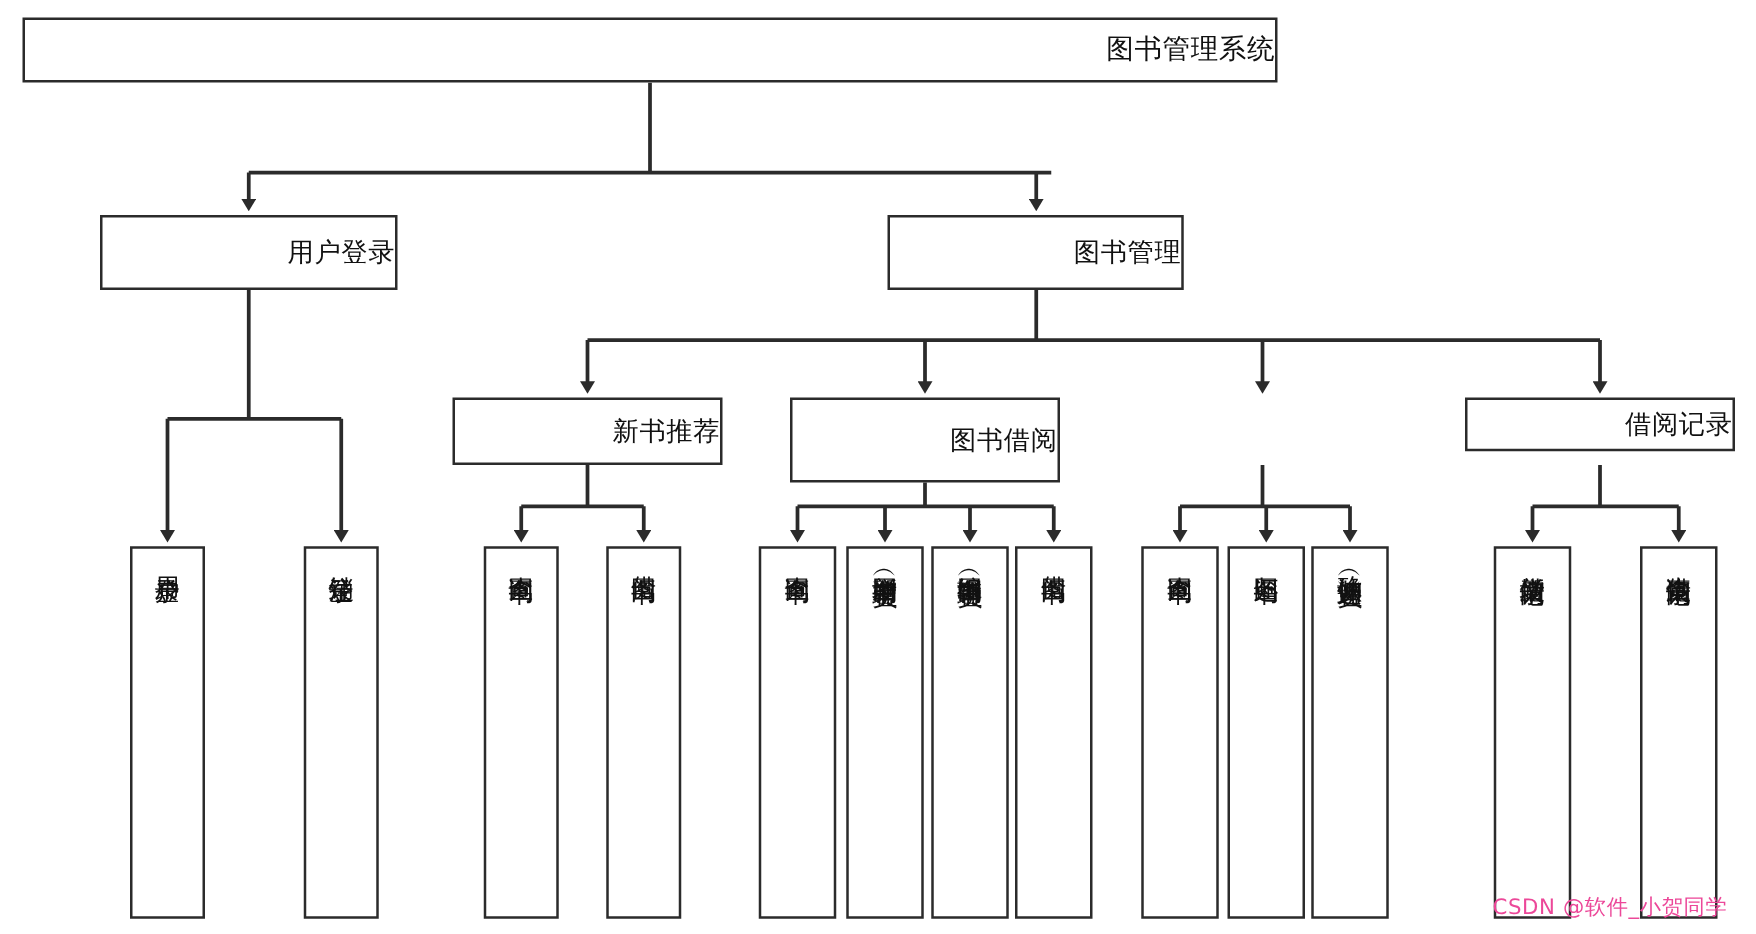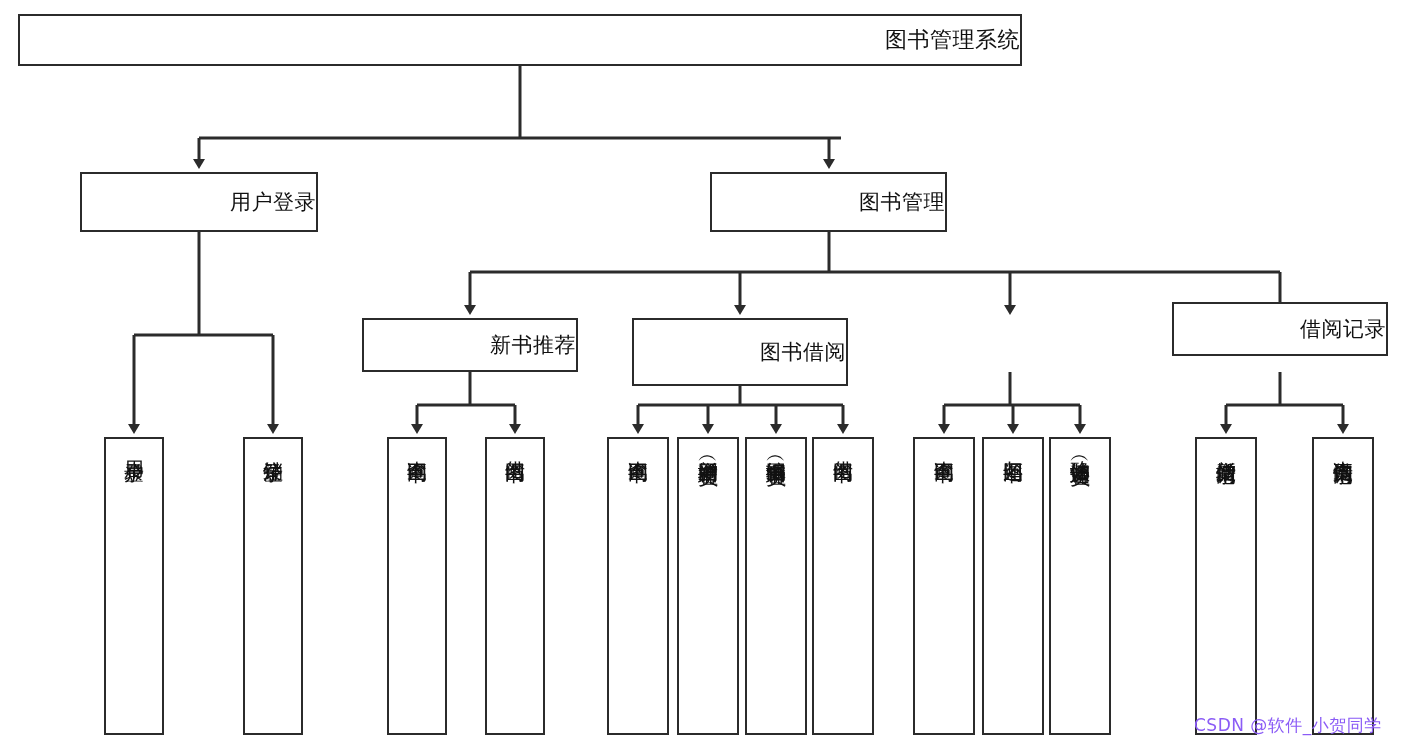--- a/index.html
+++ b/index.html
@@ -59,21 +59,21 @@
   .node.vert .label {
     writing-mode: vertical-rl;
     text-orientation: upright;
     font-size: 20px;
     line-height: 1.14;
     letter-spacing: 1px;
   }
   .watermark {
     position: absolute;
     font-size: 17px;
-    color: #8b5cf6;
+    color: #ec4899;
     white-space: nowrap;
     letter-spacing: 0.5px;
   }
 </style>
 </head>
 <body>
 
 <div id="canvas">
 
   <svg id="wires" viewBox="0 0 1405 747" xmlns="http://www.w3.org/2000/svg">
@@ -137,21 +137,21 @@
   <div class="node horiz" style="left:710px; top:172px; width:237px; height:60px;">
     <span class="label">图书管理</span>
   </div>
 
   <div class="node horiz" style="left:362px; top:318px; width:216px; height:54px;">
     <span class="label">新书推荐</span>
   </div>
   <div class="node horiz" style="left:632px; top:318px; width:216px; height:68px;">
     <span class="label">图书借阅</span>
   </div>
-  <div class="node horiz" style="left:1172px; top:302px; width:216px; height:54px;">
+  <div class="node horiz" style="left:1172px; top:318px; width:216px; height:43px;">
     <span class="label">借阅记录</span>
   </div>
 
   <div class="node vert" style="left:104px; top:437px; width:60px; height:298px;">
     <span class="label">用户登录</span>
   </div>
   <div class="node vert" style="left:243px; top:437px; width:60px; height:298px;">
     <span class="label">注销登录</span>
   </div>
 

